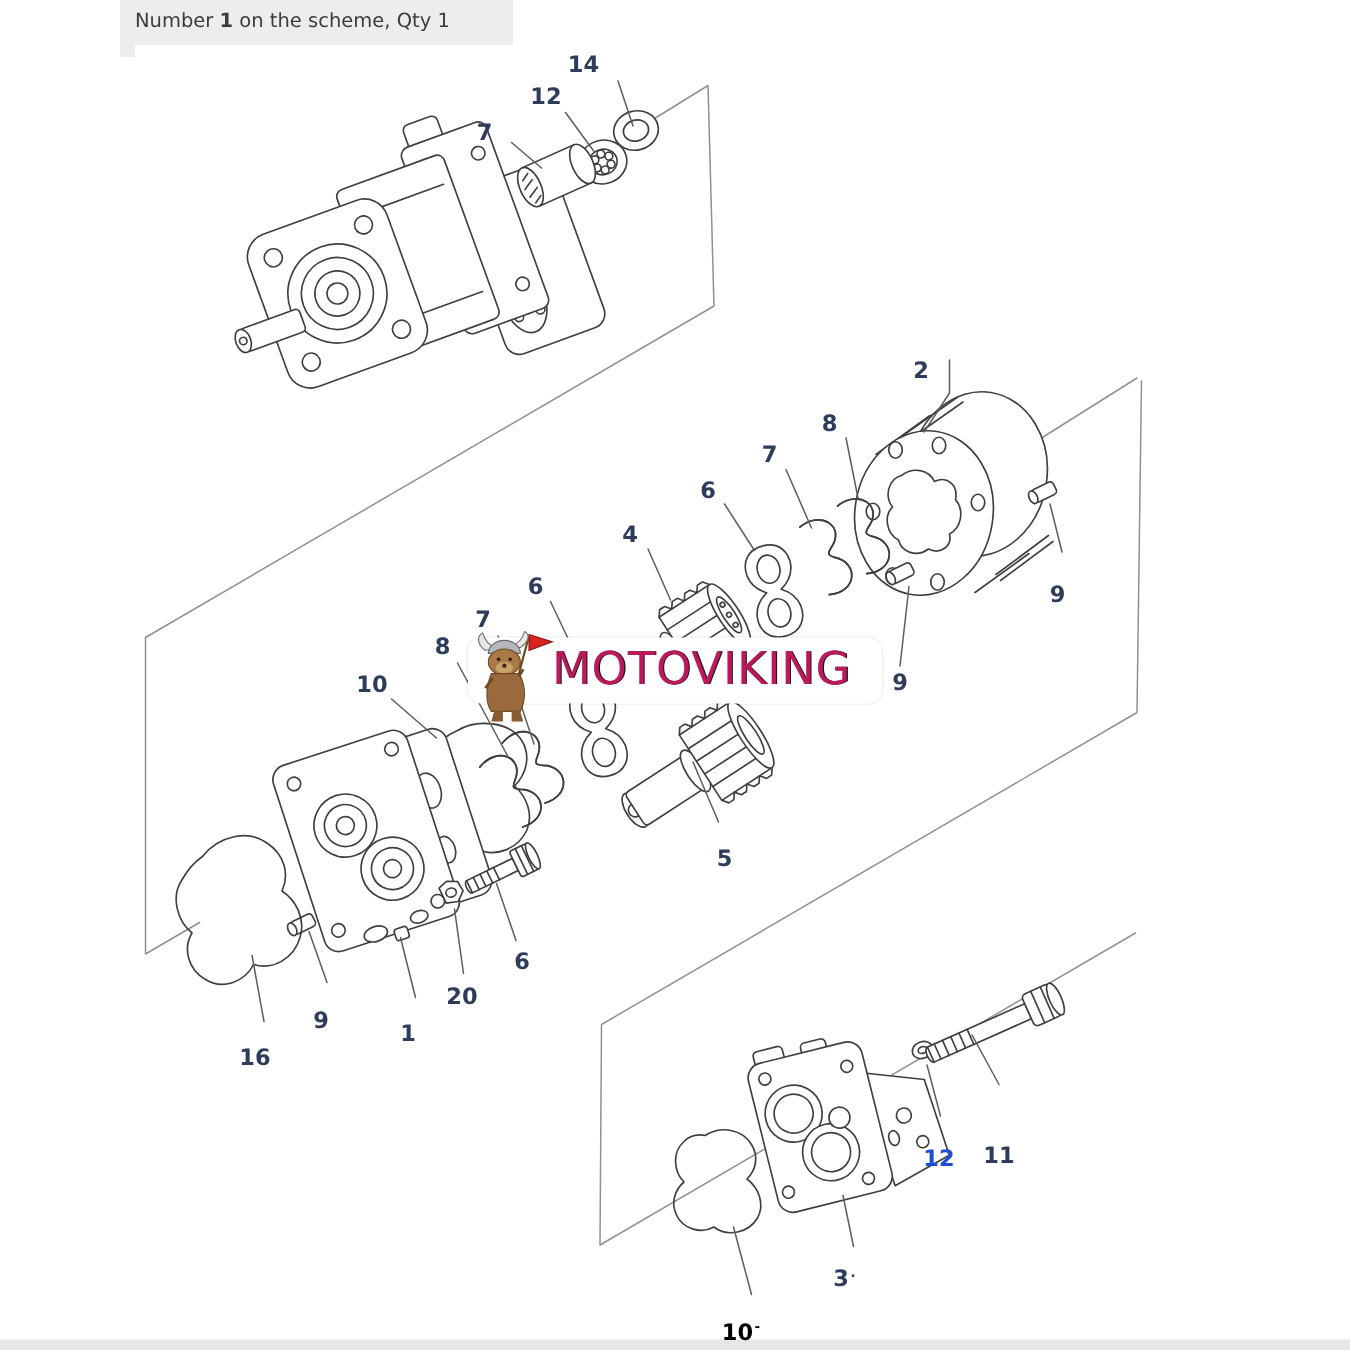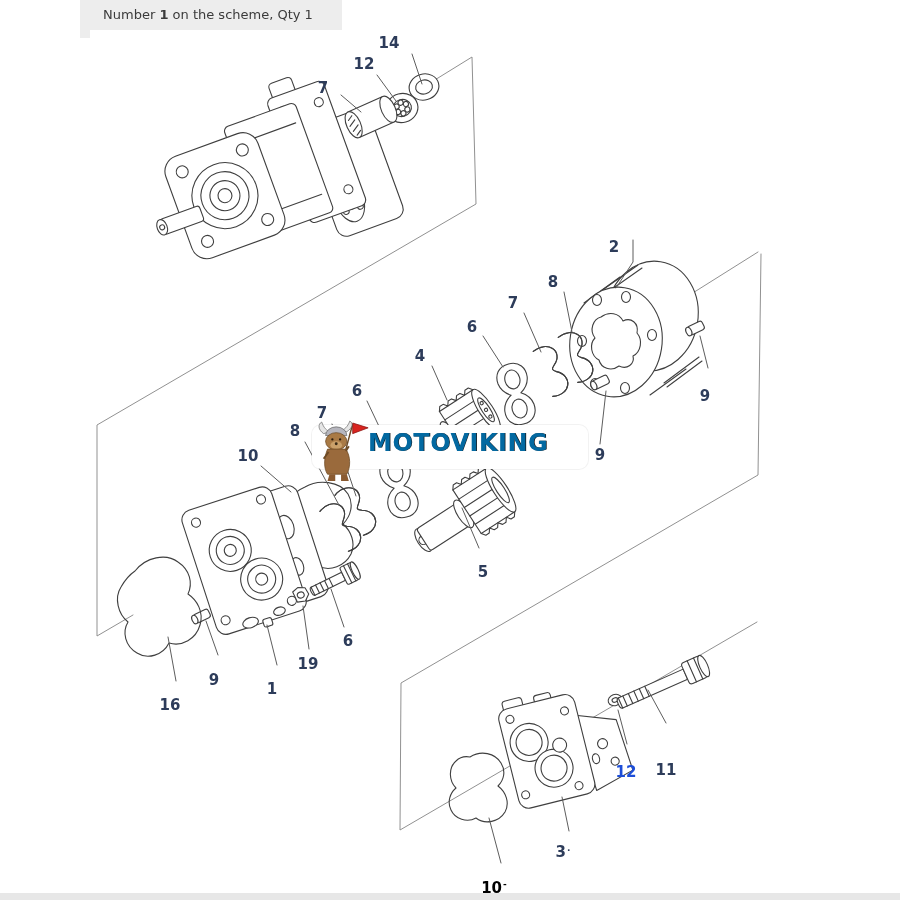--- a/index.html
+++ b/index.html
@@ -9,26 +9,26 @@
   #art *{stroke:#3f3f3f;stroke-width:1.1;fill:none;stroke-linejoin:round;stroke-linecap:round;}
   #art .w{fill:#ffffff;}
   #art .border{stroke:#919191;stroke-width:1;fill:none;}
   #art .leader{stroke:#5d5d5d;stroke-width:1;fill:none;}
   #art .band-o{stroke:#3f3f3f;stroke-width:4.2;fill:none;}
   #art .band-i{stroke:#ffffff;stroke-width:1.7;fill:none;}
   .callout{position:absolute;transform:translate(-50%,-50%);font-size:15px;font-weight:600;
            z-index:5;white-space:nowrap;}
   .callout .mark{font-size:9px;vertical-align:super;margin-left:1px;}
   .banner{position:absolute;left:80px;top:0;width:262px;height:30px;background:#ededed;
-          font-size:13px;color:#3b3b3b;line-height:30px;padding-left:23px;box-sizing:border-box;z-index:6;}
+          font-size:13px;color:#3b3b3b;line-height:30px;padding-left:10px;box-sizing:border-box;z-index:6;}
   .banner b{font-weight:bold;}
   .banner-tab{position:absolute;left:80px;top:30px;width:10px;height:8px;background:#ededed;z-index:6;}
   .watermark{position:absolute;left:312px;top:425px;width:276px;height:44px;background:#ffffff;
              border-radius:9px;box-shadow:0 0 0 1px rgba(0,0,0,0.05);z-index:3;}
-  .watermark .brand{position:absolute;left:56px;top:4px;font-size:24px;font-weight:bold;color:#0369a1;
+  .watermark .brand{position:absolute;left:56px;top:4px;font-size:30px;font-weight:normal;color:#be185d;
                     letter-spacing:0.5px;text-shadow:0.7px 0 #151515;}
   .mascot{position:absolute;left:2px;top:-6px;width:58px;height:66px;overflow:visible;}
   .bottom-strip{position:absolute;left:0;top:893px;width:900px;height:7px;background:#e7e7e7;z-index:2;}
 </style>
 </head>
 <body>
 
 <svg id="art" width="900" height="900" viewBox="0 0 900 900">
   <defs>
     <path id="ring3" d="M-8,-27 C9,-33 21,-17 7,-7 C3,-4 3,-3 7,0 C21,9 13,27 -5,22"></path>
@@ -332,21 +332,21 @@
     <div class="callout" style="left: 705px; top: 396px; color: rgb(45, 60, 90);">9</div>
     <div class="callout" style="left: 600px; top: 455px; color: rgb(45, 60, 90);">9</div>
     <div class="callout" style="left: 357px; top: 391px; color: rgb(45, 60, 90);">6</div>
     <div class="callout" style="left: 322px; top: 413px; color: rgb(45, 60, 90);">7</div>
     <div class="callout" style="left: 295px; top: 431px; color: rgb(45, 60, 90);">8</div>
     <div class="callout" style="left: 248px; top: 456px; color: rgb(45, 60, 90);">10</div>
     <div class="callout" style="left: 483px; top: 572px; color: rgb(45, 60, 90);">5</div>
     <div class="callout" style="left: 170px; top: 705px; color: rgb(45, 60, 90);">16</div>
     <div class="callout" style="left: 214px; top: 680px; color: rgb(45, 60, 90);">9</div>
     <div class="callout" style="left: 272px; top: 689px; color: rgb(45, 60, 90);">1</div>
-    <div class="callout" style="left: 308px; top: 664px; color: rgb(45, 60, 90);">19</div>
+    <div class="callout" style="left: 308px; top: 664px; color: rgb(45, 60, 90);">20</div>
     <div class="callout" style="left: 348px; top: 641px; color: rgb(45, 60, 90);">6</div>
     <div class="callout" style="left: 666px; top: 770px; color: rgb(45, 60, 90);">11</div>
     <div class="callout" style="left: 626px; top: 772px; color: #1d4ed8;">12</div>
     <div class="callout" style="left: 563px; top: 852px; color: rgb(45, 60, 90);">3<span class="mark">.</span></div>
     <div class="callout" style="left: 494px; top: 888px; color: #000000;">10<span class="mark">-</span></div>
   </div>
 
 <div class="banner"><span>Number</span> <b>1</b> <span>on the scheme, Qty 1</span></div>
 <div class="banner-tab"></div>
 

